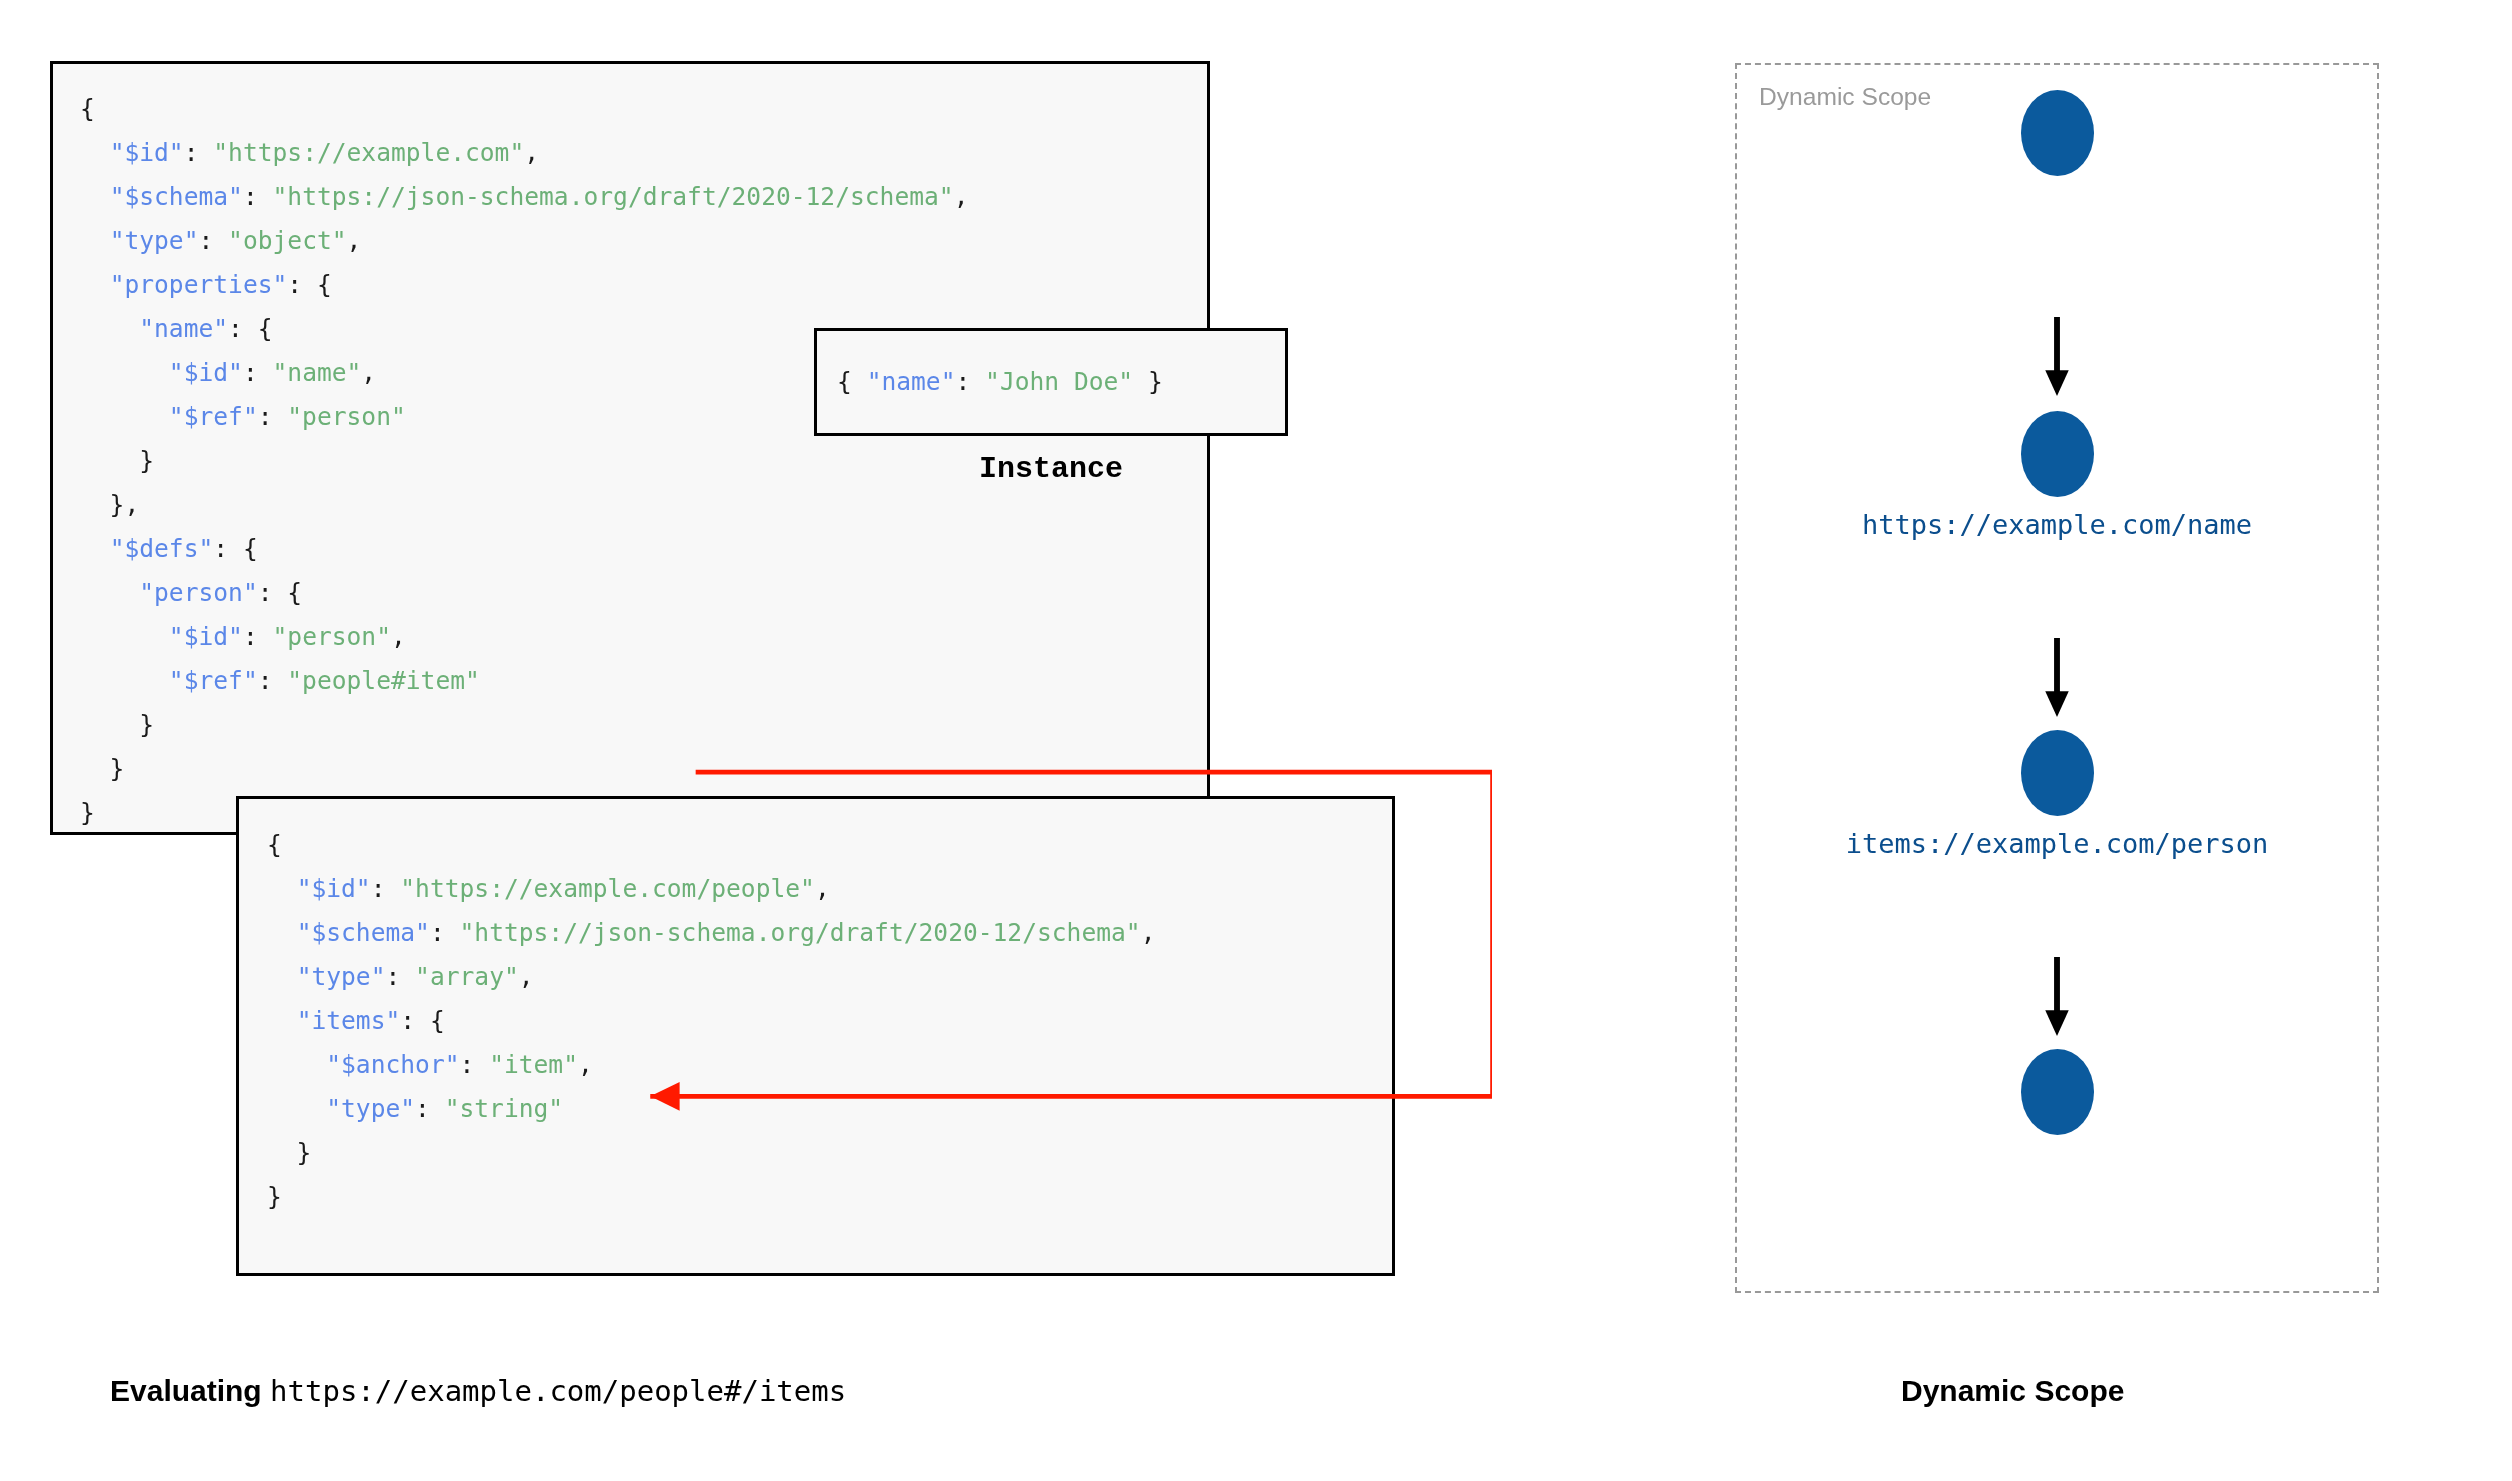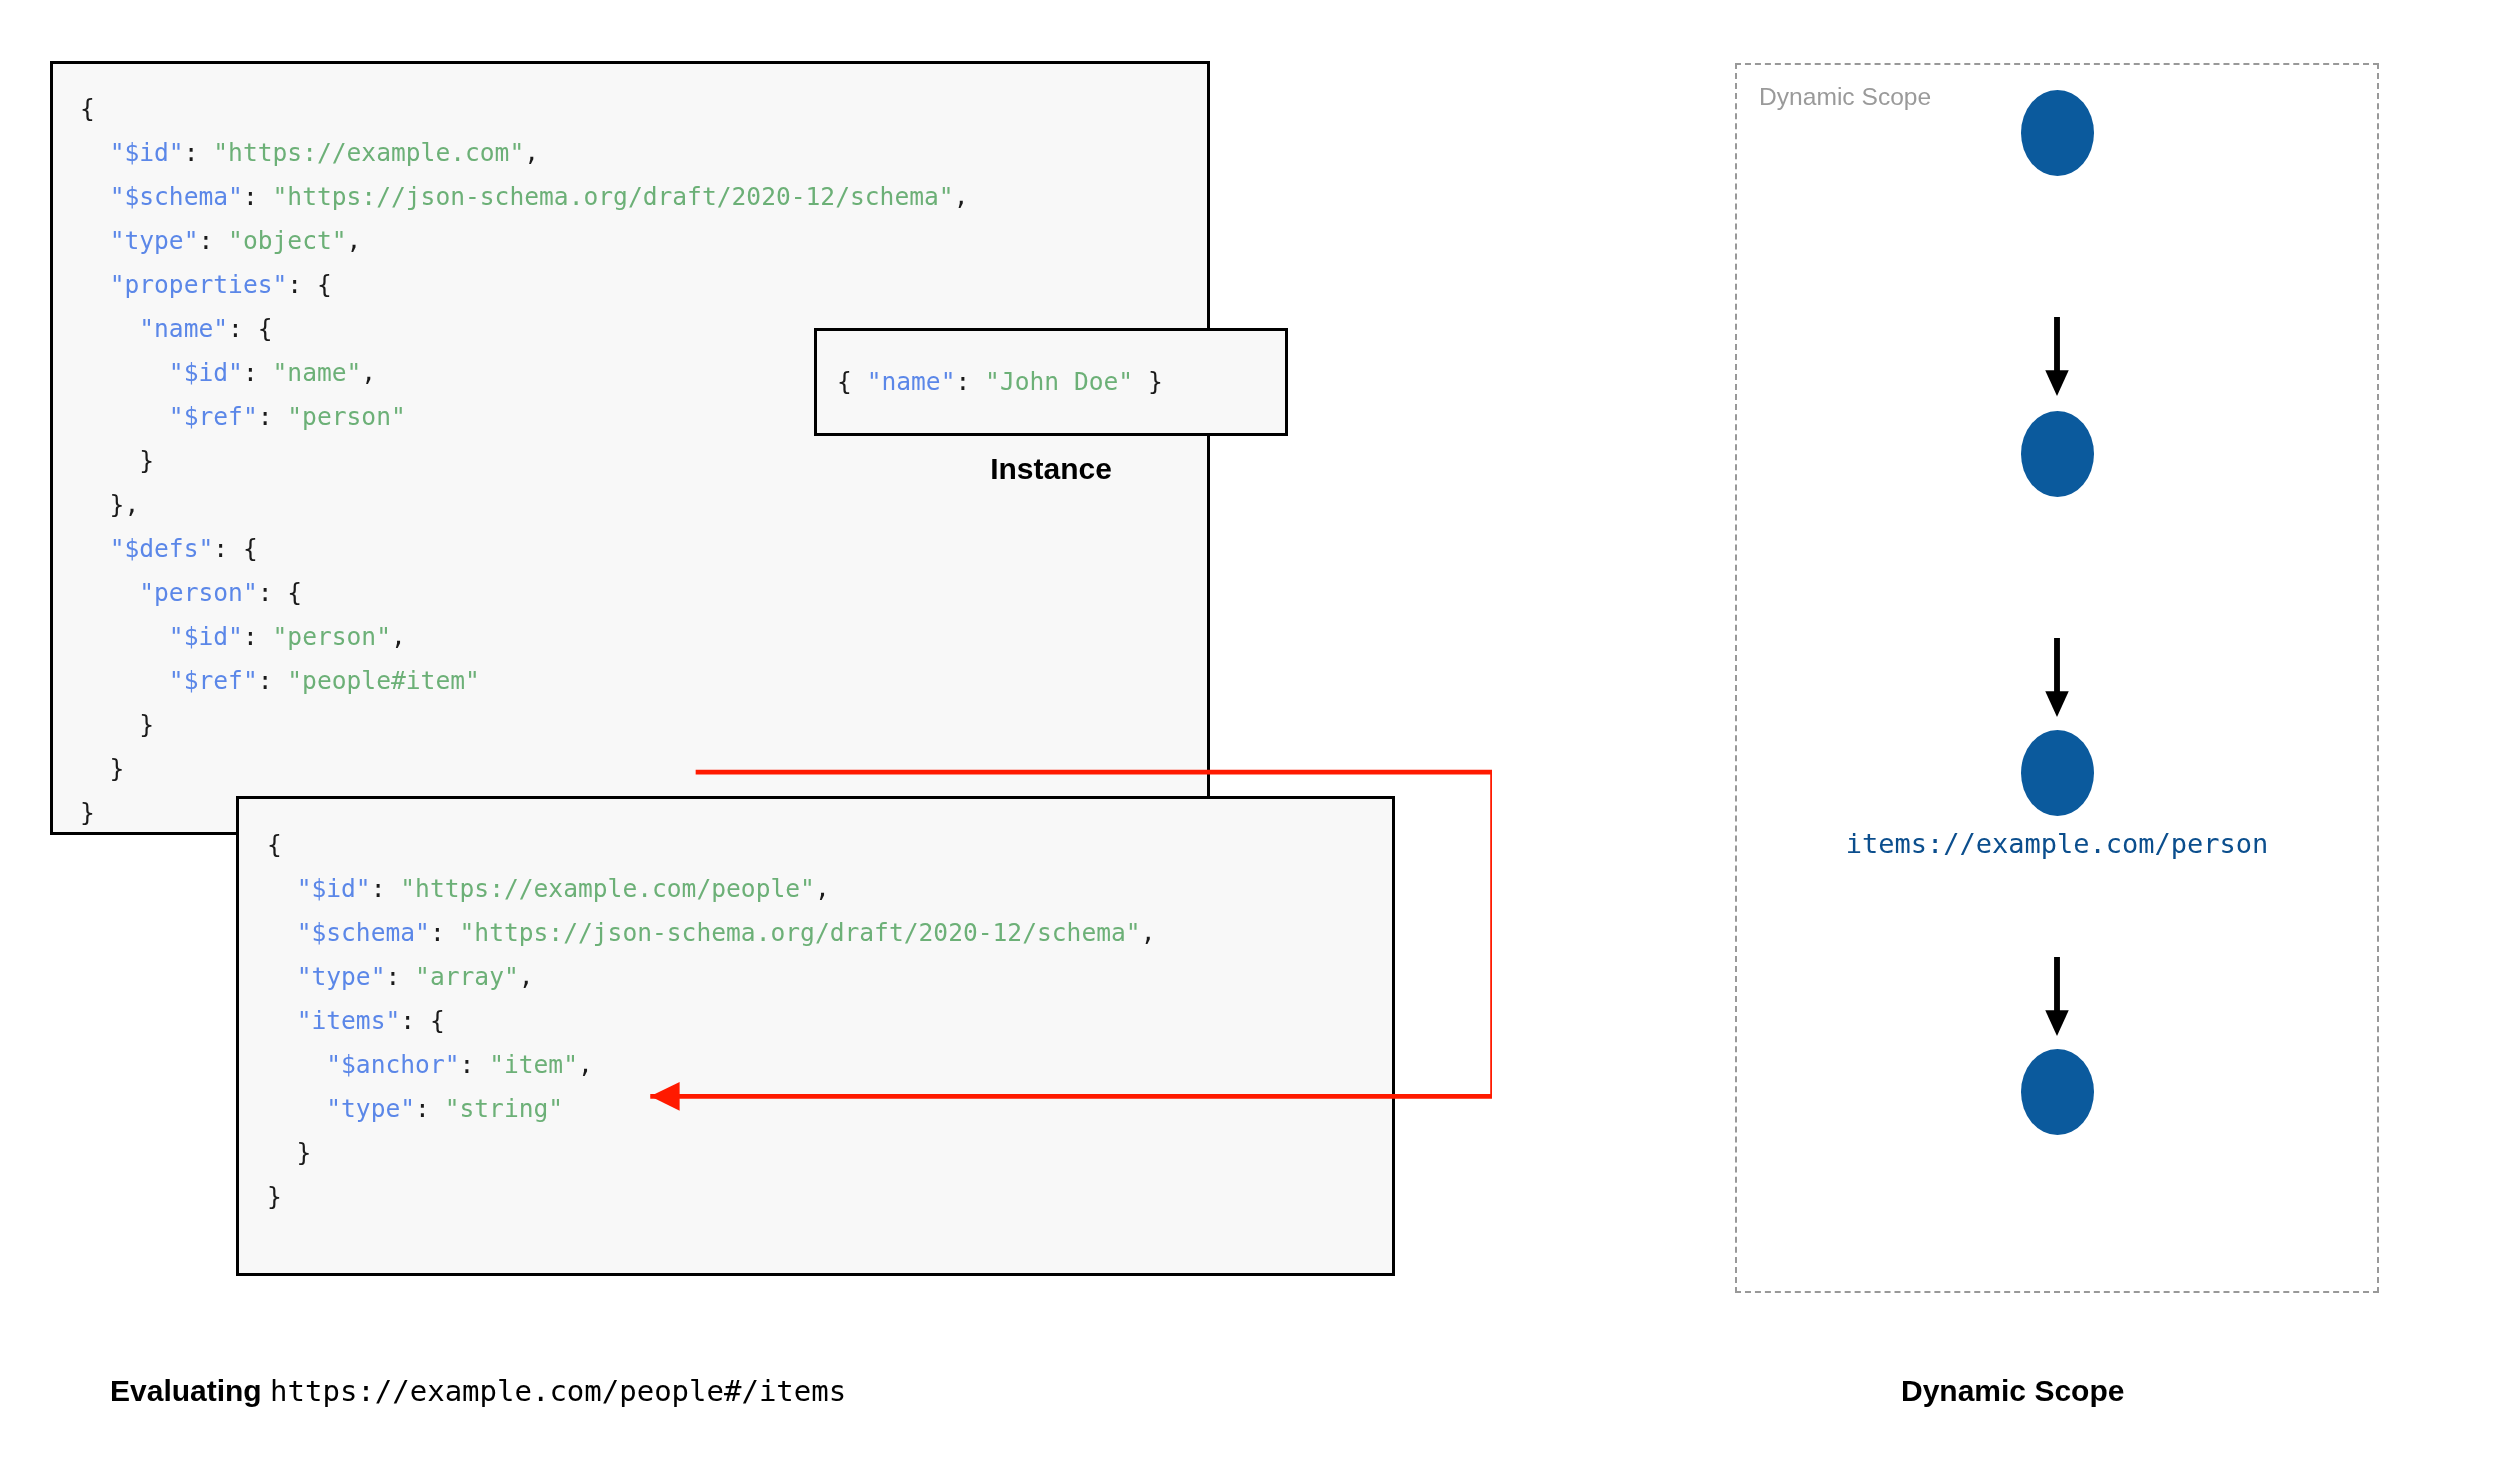--- a/index.html
+++ b/index.html
@@ -57,21 +57,21 @@
   #instance-code {
     left: 837px;
     top: 360px;
   }
   #instance-caption {
     position: absolute;
     left: 814px;
     top: 452px;
     width: 474px;
     text-align: center;
-    font-family: Liberation Sans, sans-serif;
+    font-family: Liberation Mono, monospace;
     font-weight: bold;
     font-size: 30px;
     color: #000000;
   }
 
   
   #schema-people-box {
     left: 236px;
     top: 796px;
     width: 1159px;
@@ -207,20 +207,21 @@
 
 <div class="scope-arrow" id="scope-arrow-0">
   <svg width="32" height="80" viewBox="0 0 60 150">
     <line x1="30" y1="0" x2="30" y2="110" stroke="#000000" stroke-width="11"></line>
     <polygon points="30,148 8,100 52,100" fill="#000000"></polygon>
   </svg>
 </div>
 
 <div class="scope-node" id="scope-node-1">
   <div class="node-ellipse"></div>
+  <div class="node-label">https://example.com/name</div>
 </div>
 
 <div class="scope-arrow" id="scope-arrow-1">
   <svg width="32" height="80" viewBox="0 0 60 150">
     <line x1="30" y1="0" x2="30" y2="110" stroke="#000000" stroke-width="11"></line>
     <polygon points="30,148 8,100 52,100" fill="#000000"></polygon>
   </svg>
 </div>
 
 <div class="scope-node" id="scope-node-2">

